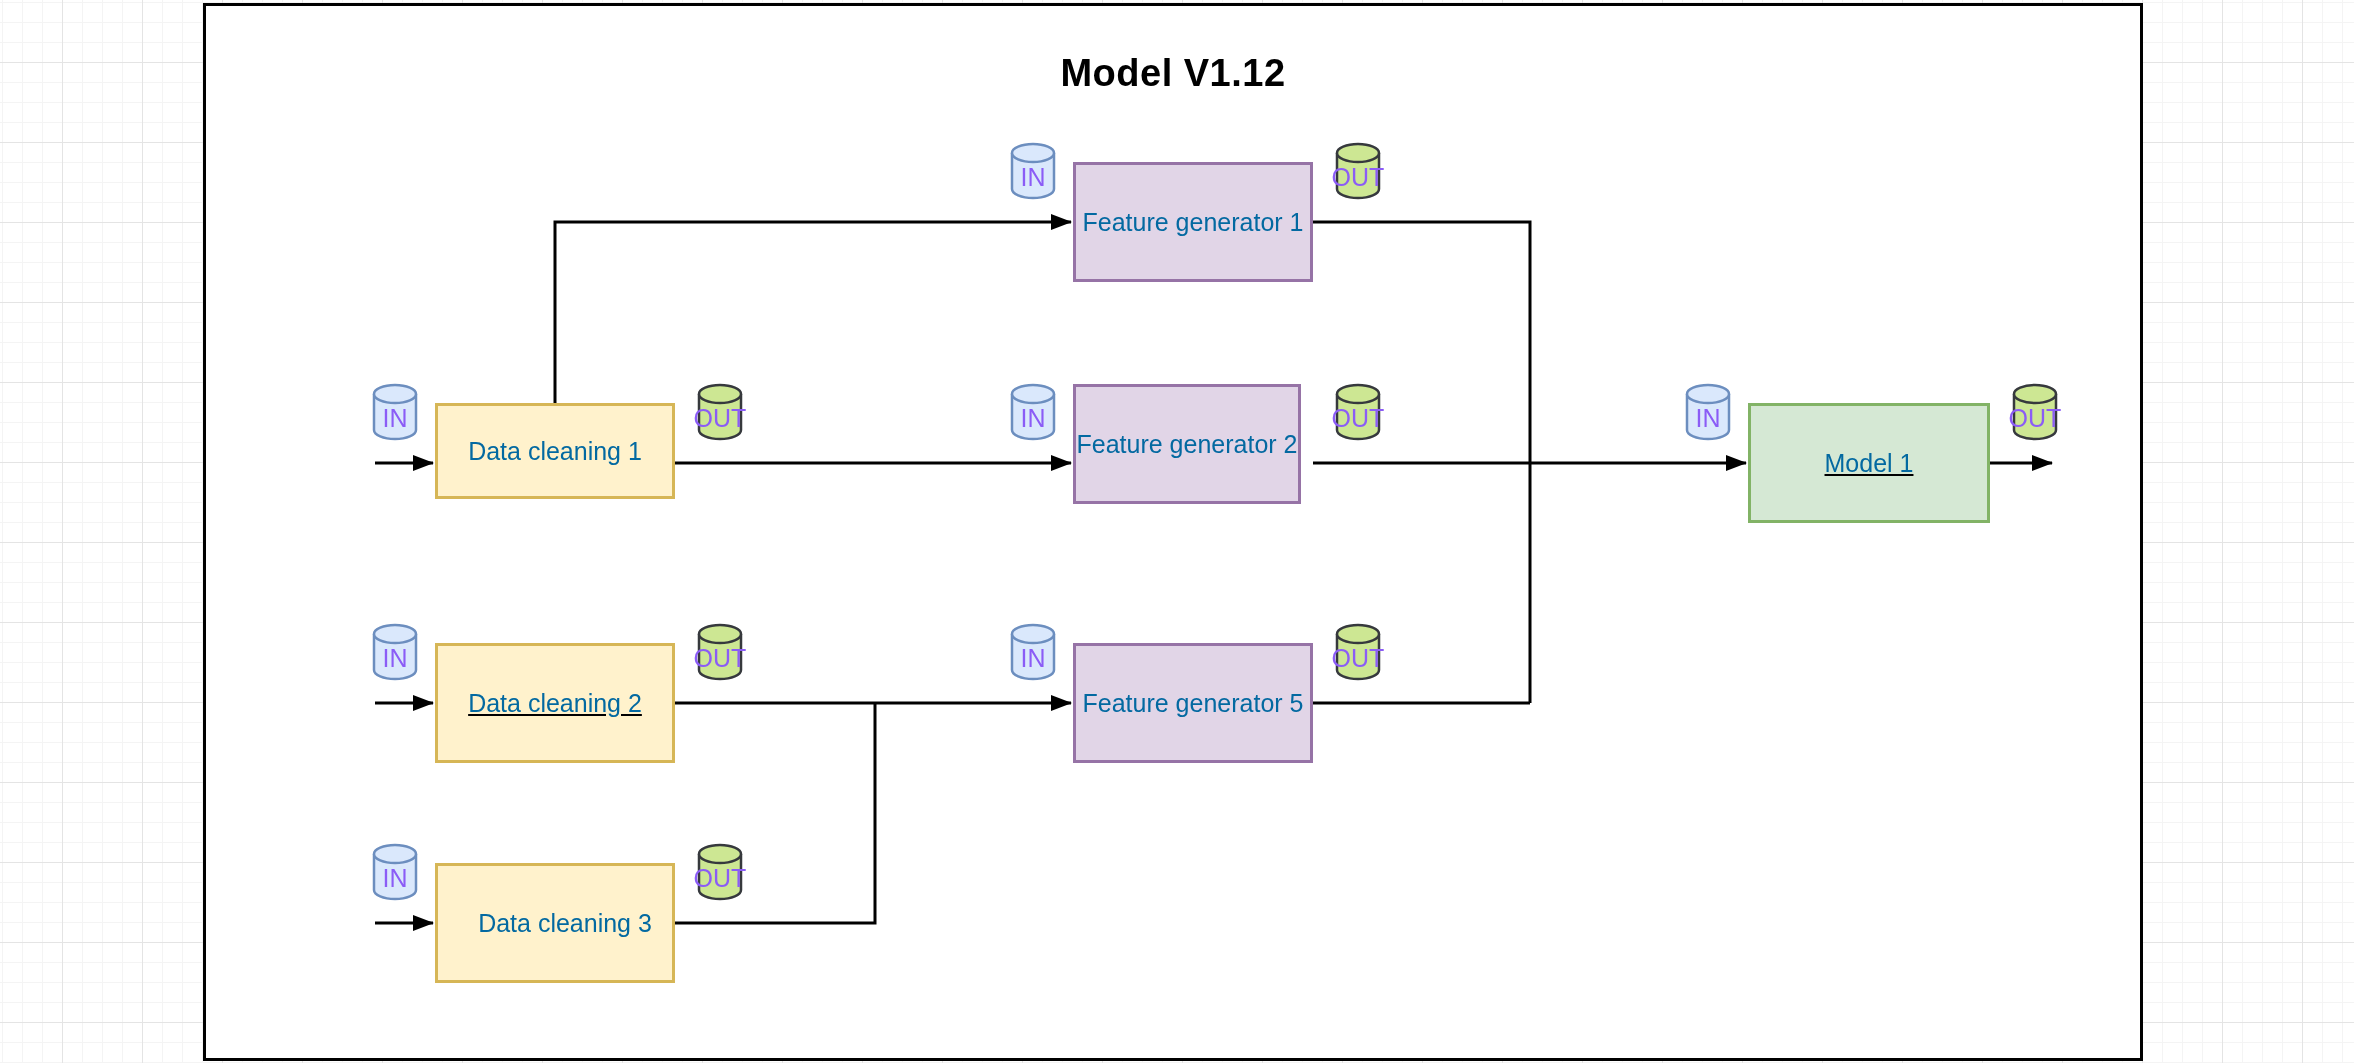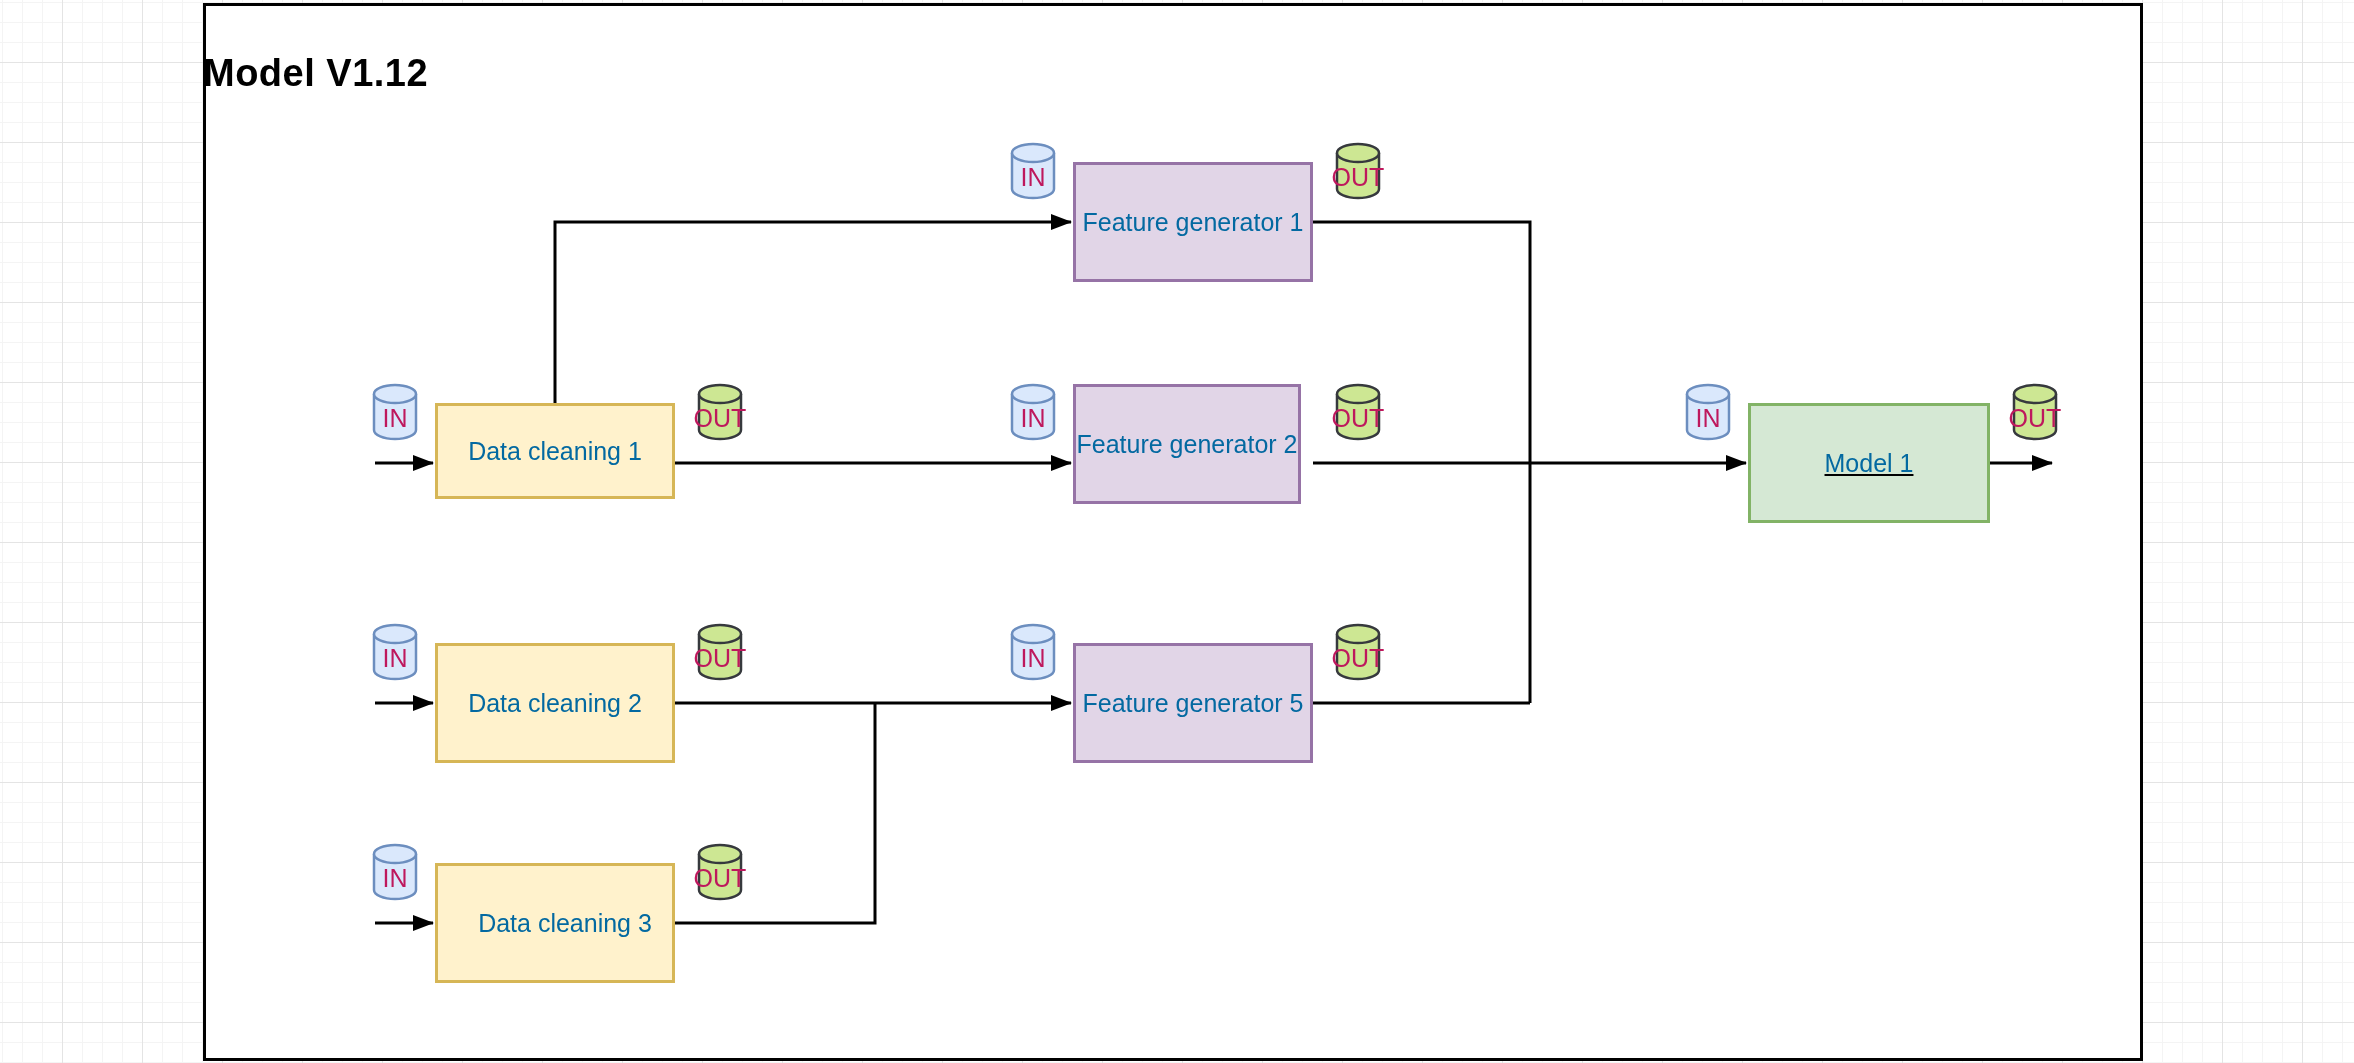--- a/index.html
+++ b/index.html
@@ -29,20 +29,21 @@
     height: 1058px;
     box-sizing: border-box;
     background: #ffffff;
     border: 3px solid #000000;
   }
   .title {
     position: absolute;
     left: 203px;
     top: 52px;
     width: 1940px;
+    text-align: center;
     font-size: 38px;
     font-weight: bold;
     color: #000000;
     letter-spacing: 0.5px;
   }
   svg.edges {
     position: absolute;
     left: 0;
     top: 0;
     width: 2354px;
@@ -75,21 +76,21 @@
   }
   .cyl .cyl-label {
     position: absolute;
     left: -22px;
     right: -22px;
     top: 20px;
     height: 30px;
     line-height: 30px;
     text-align: center;
     font-size: 25px;
-    color: #be185d;
+    color: #8b5cf6;
     white-space: nowrap;
   }
 </style>
 </head>
 <body>
 
 <div class="canvas"></div>
 
 <div class="title">Model V1.12</div>
 
@@ -123,21 +124,21 @@
       </svg>
       <span class="cyl-label">IN</span>
     </div>
     <div class="cyl" style="left: 697px; top: 383px;">
       <svg width="46" height="58">
         <path d="M2,11 L2,47 A21,9 0 0 0 44,47 L44,11" fill="#cde793" stroke="#36393d" stroke-width="2.5"></path>
         <ellipse cx="23" cy="11" rx="21" ry="9" fill="#cde793" stroke="#36393d" stroke-width="2.5"></ellipse>
       </svg>
       <span class="cyl-label">OUT</span>
     </div>
-    <div class="node" style="left: 435px; top: 643px; width: 240px; height: 120px; background: rgb(255, 242, 204); border-color: rgb(214, 182, 86);">
+    <div class="node" style="left: 435px; top: 643px; width: 240px; height: 120px; background: rgb(255, 242, 204); border-color: rgb(214, 182, 86); text-decoration: underline;">
       <span>Data cleaning 2</span>
     </div>
     <div class="cyl" style="left: 372px; top: 623px;">
       <svg width="46" height="58">
         <path d="M2,11 L2,47 A21,9 0 0 0 44,47 L44,11" fill="#dae8fc" stroke="#6c8ebf" stroke-width="2.5"></path>
         <ellipse cx="23" cy="11" rx="21" ry="9" fill="#dae8fc" stroke="#6c8ebf" stroke-width="2.5"></ellipse>
       </svg>
       <span class="cyl-label">IN</span>
     </div>
     <div class="cyl" style="left: 697px; top: 623px;">

